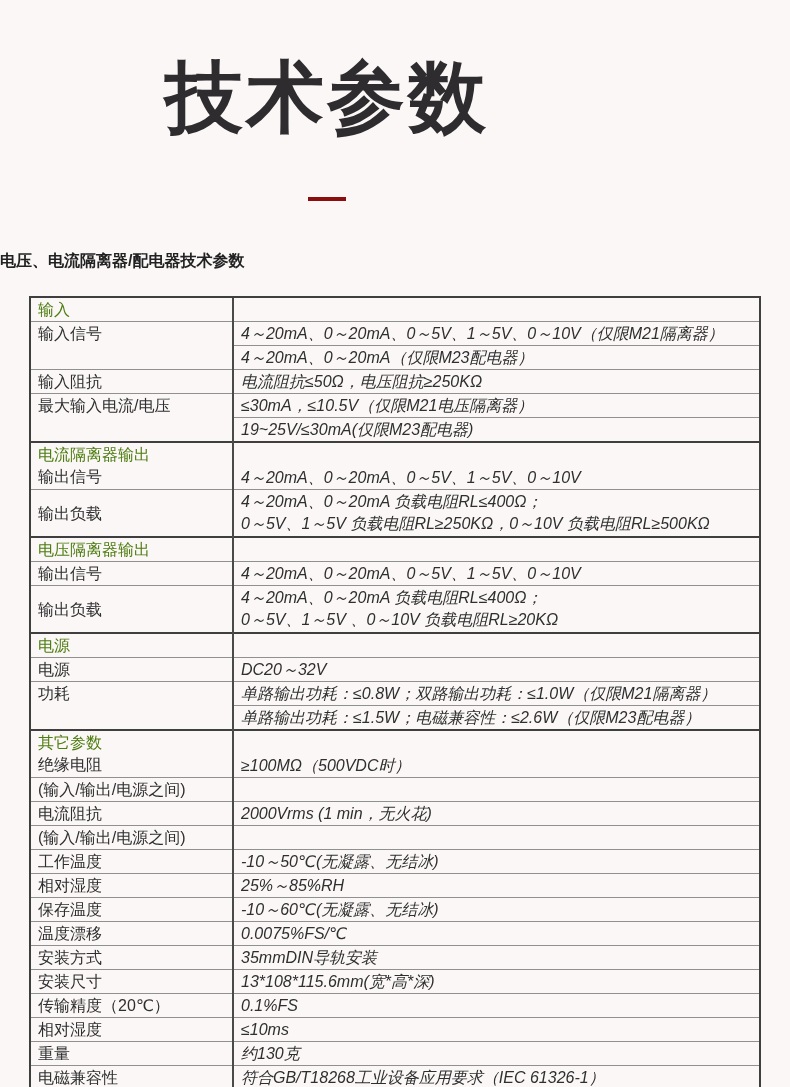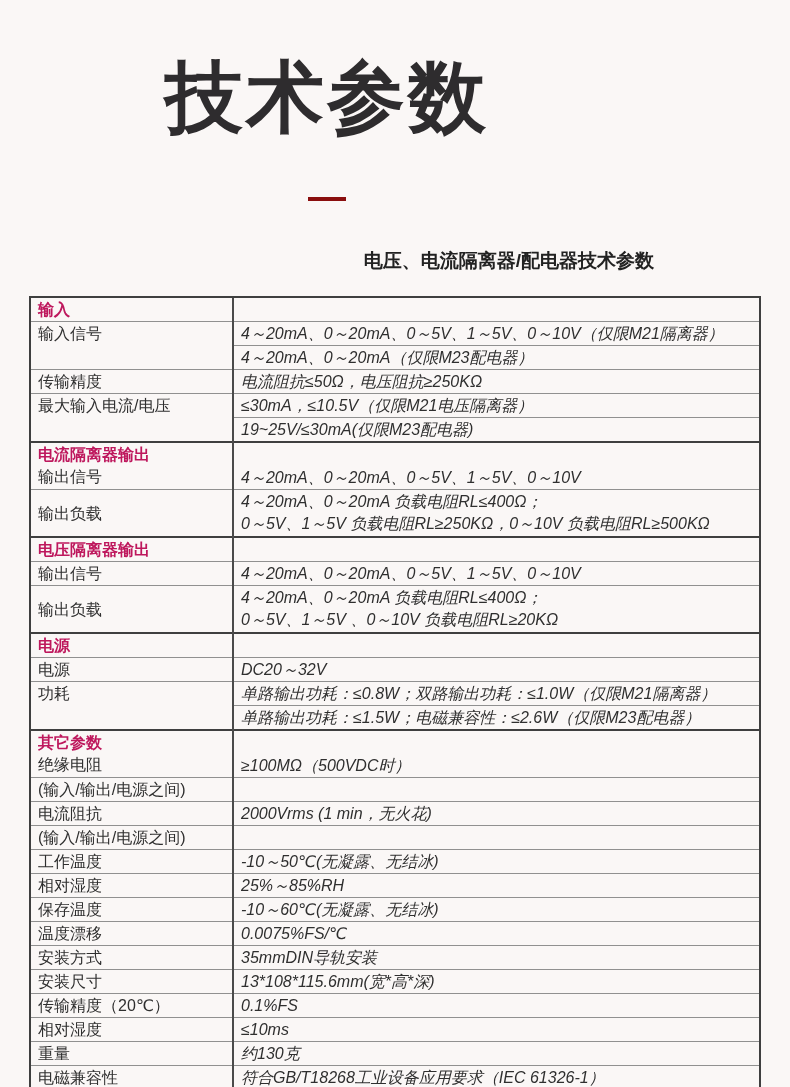--- a/index.html
+++ b/index.html
@@ -21,22 +21,22 @@
   .page-title{
     padding-top:55px;text-align:center;
     font-size:78px;line-height:85px;font-weight:900;
     color:var(--ink);letter-spacing:3px;
   }
   .accent-dash{
     width:38px;height:4px;background:var(--accent);
     margin:57px auto 0 auto;
   }
   .page-subtitle{
-    margin-top:48px;text-align:right;
-    font-size:19px;line-height:24px;font-weight:700;color:#222222;
+    margin-top:48px;text-align:left;
+    font-size:16px;line-height:24px;font-weight:700;color:#222222;
   }
   table.spec{
     width:732px;margin:23px 0 0 29px;
     border-collapse:collapse;table-layout:fixed;
     border:2px solid var(--line-dark);
     background:var(--bg);
   }
   col.c-label{width:203px;}
   td{
     font-size:16px;line-height:21px;height:22px;
@@ -44,21 +44,21 @@
     border-top:1px solid var(--line);
     vertical-align:middle;
     color:#2f2f2f;
     overflow:hidden;white-space:nowrap;
   }
   td.val{
     border-left:2px solid #4a4a4a;
     font-style:italic;
   }
   tr.section-row td{border-top:2px solid var(--line-dark);}
-  td.bold, .bold{font-weight:700;color:#be185d;}
+  td.bold, .bold{font-weight:400;color:#4d7c0f;}
   td.label-span{vertical-align:top;}
   td.val-bottom{vertical-align:bottom;}
   td.multi{white-space:normal;}
   td.multi div{line-height:22px;}
   .combo div{line-height:22px;}
 </style>
 </head>
 <body>
 
 <div class="page">
@@ -77,21 +77,21 @@
           <td class="val"></td>
         </tr>
         <tr>
           <td class="label-span" rowspan="2">输入信号</td>
           <td class="val">4～20mA、0～20mA、0～5V、1～5V、0～10V（仅限M21隔离器）</td>
         </tr>
         <tr>
           <td class="val">4～20mA、0～20mA（仅限M23配电器）</td>
         </tr>
         <tr>
-          <td>传输精度</td>
+          <td>输入阻抗</td>
           <td class="val">电流阻抗≤50Ω，电压阻抗≥250KΩ</td>
         </tr>
         <tr>
           <td class="label-span" rowspan="2">最大输入电流/电压</td>
           <td class="val">≤30mA，≤10.5V（仅限M21电压隔离器）</td>
         </tr>
         <tr>
           <td class="val">19~25V/≤30mA(仅限M23配电器)</td>
         </tr>
         <tr class="section-row">

